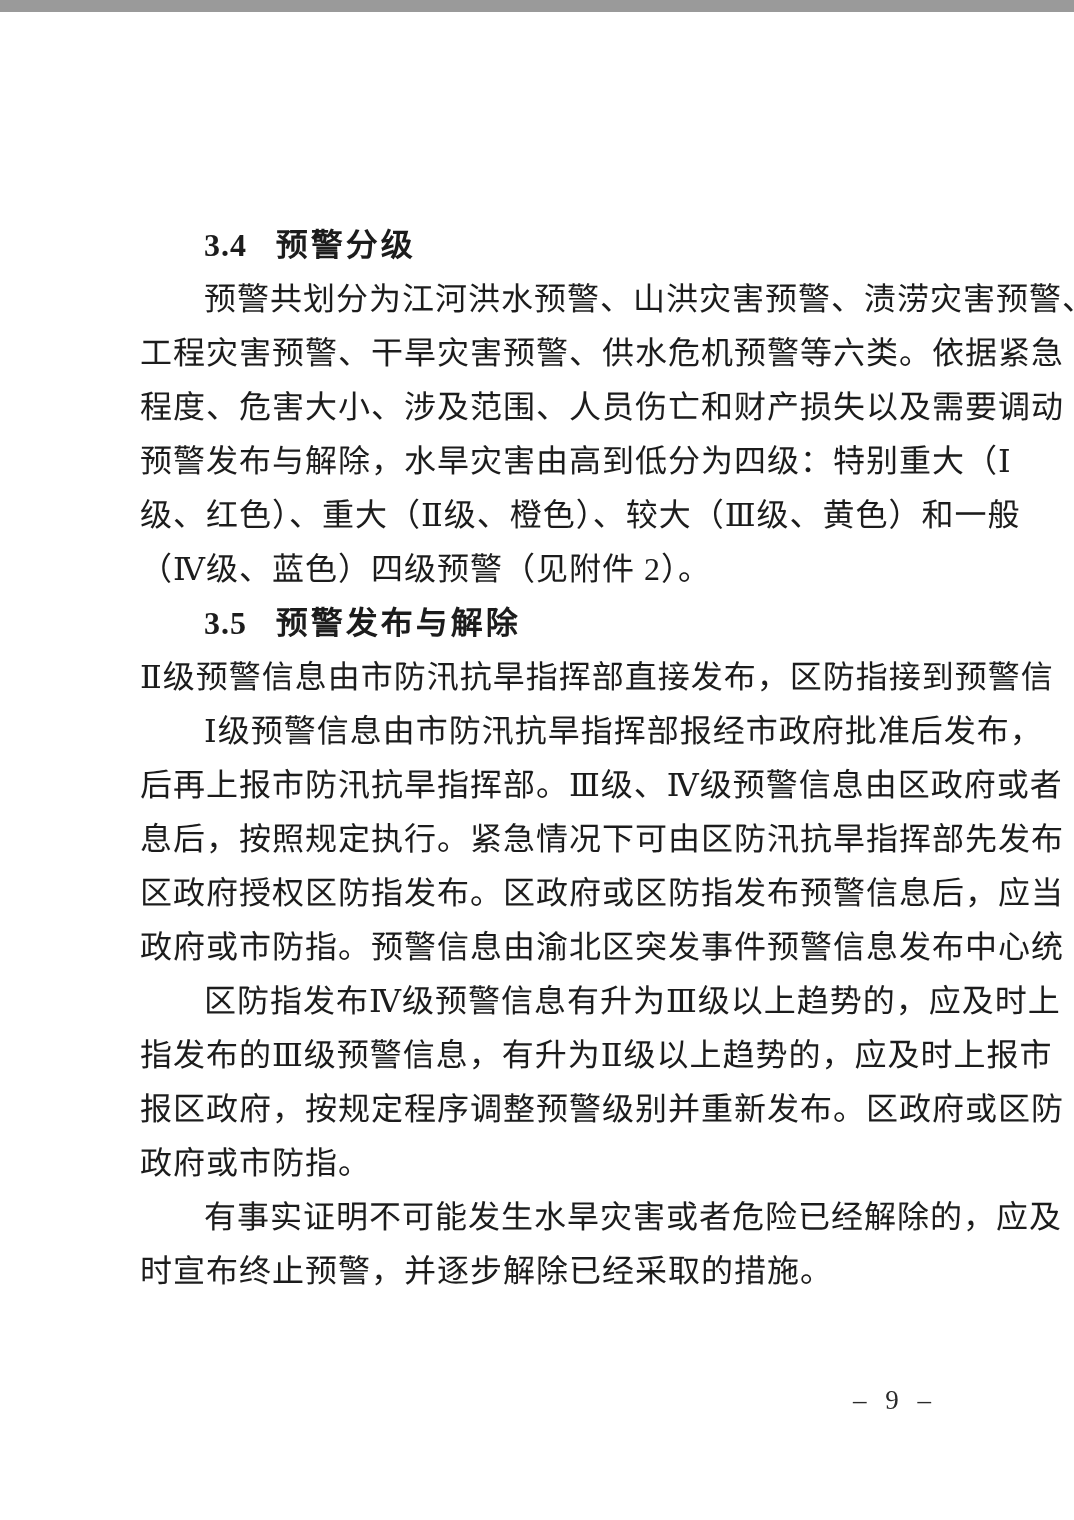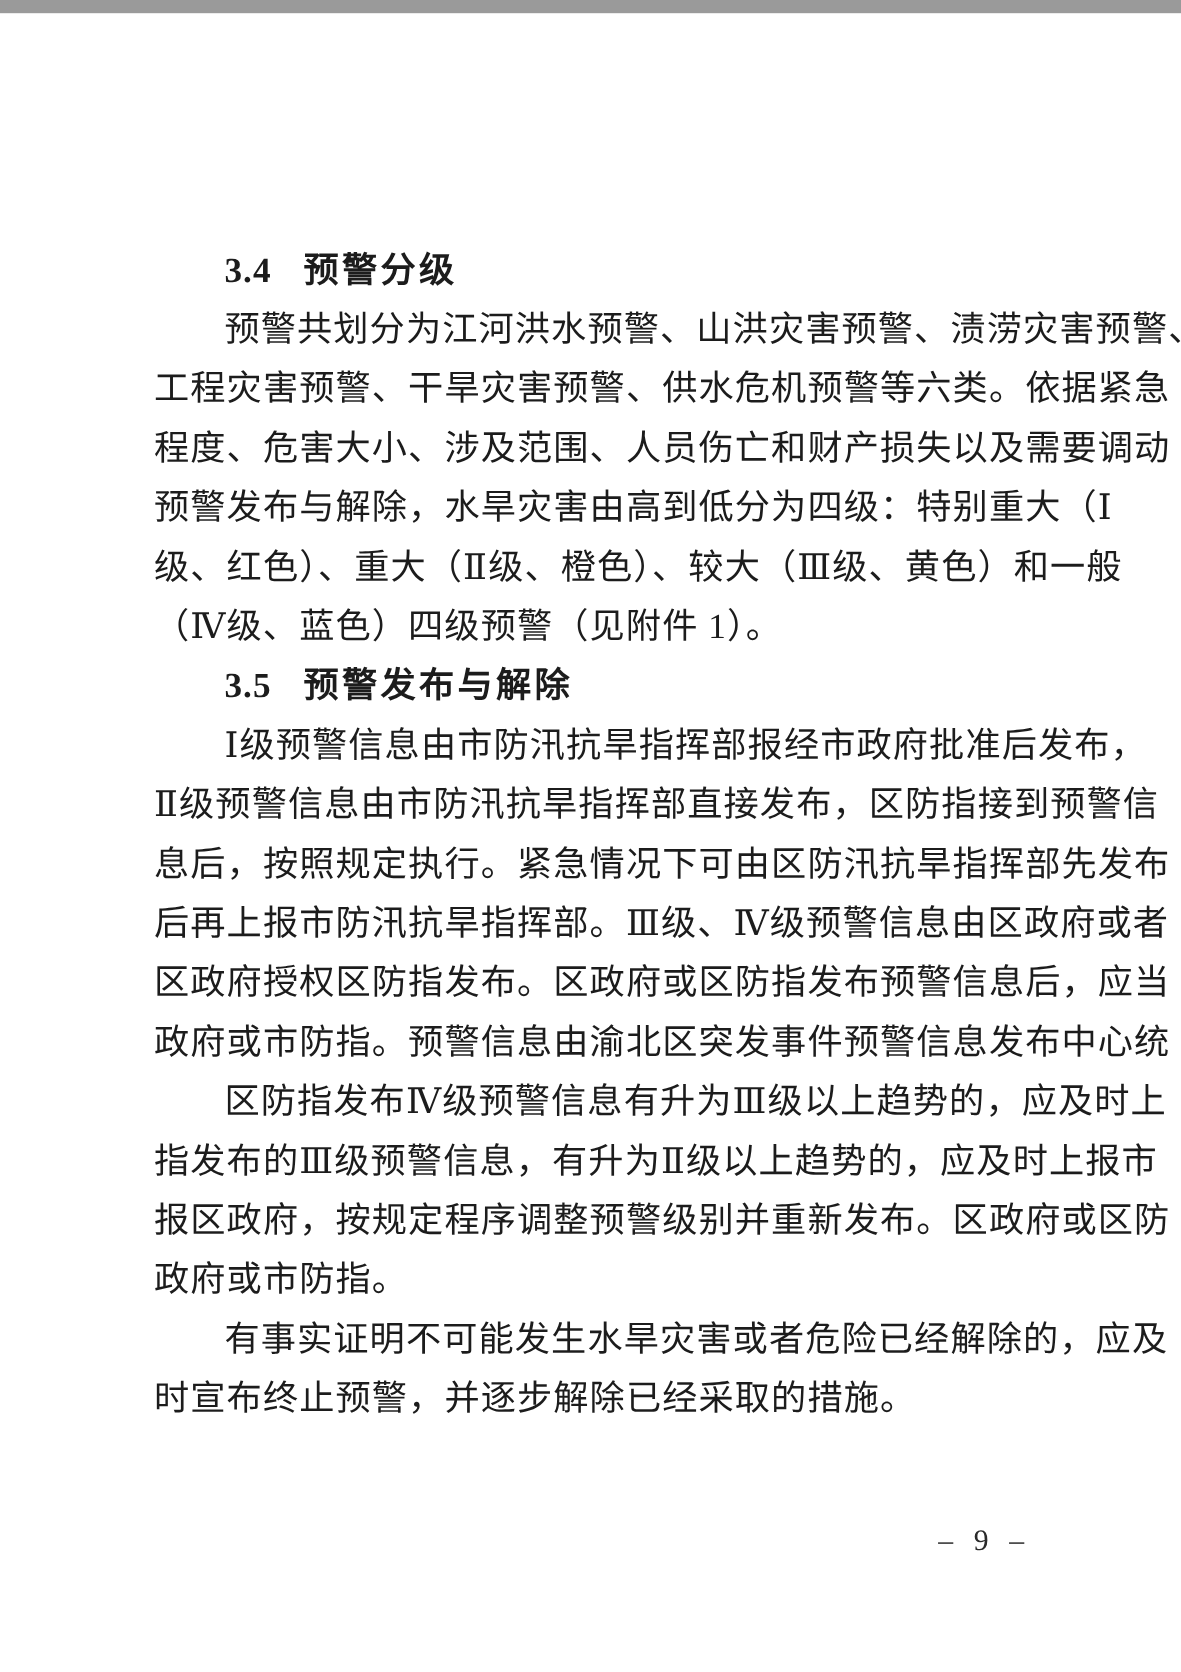--- a/index.html
+++ b/index.html
@@ -78,30 +78,30 @@
   <div class="content">
 
     <h2 class="heading"><span class="num">3.4</span><span class="ttl">预警分级</span></h2>
 
     <p class="para">
       <span class="line first">预警共划分为江河洪水预警、山洪灾害预警、渍涝灾害预警、</span>
       <span class="line">工程灾害预警、干旱灾害预警、供水危机预警等六类。依据紧急</span>
       <span class="line">程度、危害大小、涉及范围、人员伤亡和财产损失以及需要调动</span>
       <span class="line">预警发布与解除，水旱灾害由高到低分为四级：特别重大（Ⅰ</span>
       <span class="line">级、红色）、重大（Ⅱ级、橙色）、较大（Ⅲ级、黄色）和一般</span>
-      <span class="line end">（Ⅳ级、蓝色）四级预警（见附件 1）。</span>
+      <span class="line end">（Ⅳ级、蓝色）四级预警（见附件 2）。</span>
     </p>
 
     <h2 class="heading"><span class="num">3.5</span><span class="ttl">预警发布与解除</span></h2>
 
     <p class="para">
+      <span class="line">Ⅱ级预警信息由市防汛抗旱指挥部直接发布，区防指接到预警信</span>
       <span class="line first">Ⅰ级预警信息由市防汛抗旱指挥部报经市政府批准后发布，</span>
-      <span class="line">Ⅱ级预警信息由市防汛抗旱指挥部直接发布，区防指接到预警信</span>
+      <span class="line">后再上报市防汛抗旱指挥部。Ⅲ级、Ⅳ级预警信息由区政府或者</span>
       <span class="line">息后，按照规定执行。紧急情况下可由区防汛抗旱指挥部先发布</span>
-      <span class="line">后再上报市防汛抗旱指挥部。Ⅲ级、Ⅳ级预警信息由区政府或者</span>
       <span class="line">区政府授权区防指发布。区政府或区防指发布预警信息后，应当</span>
       <span class="line">政府或市防指。预警信息由渝北区突发事件预警信息发布中心统</span>
     </p>
 
     <p class="para">
       <span class="line first">区防指发布Ⅳ级预警信息有升为Ⅲ级以上趋势的，应及时上</span>
       <span class="line">指发布的Ⅲ级预警信息，有升为Ⅱ级以上趋势的，应及时上报市</span>
       <span class="line">报区政府，按规定程序调整预警级别并重新发布。区政府或区防</span>
       <span class="line end">政府或市防指。</span>
     </p>

